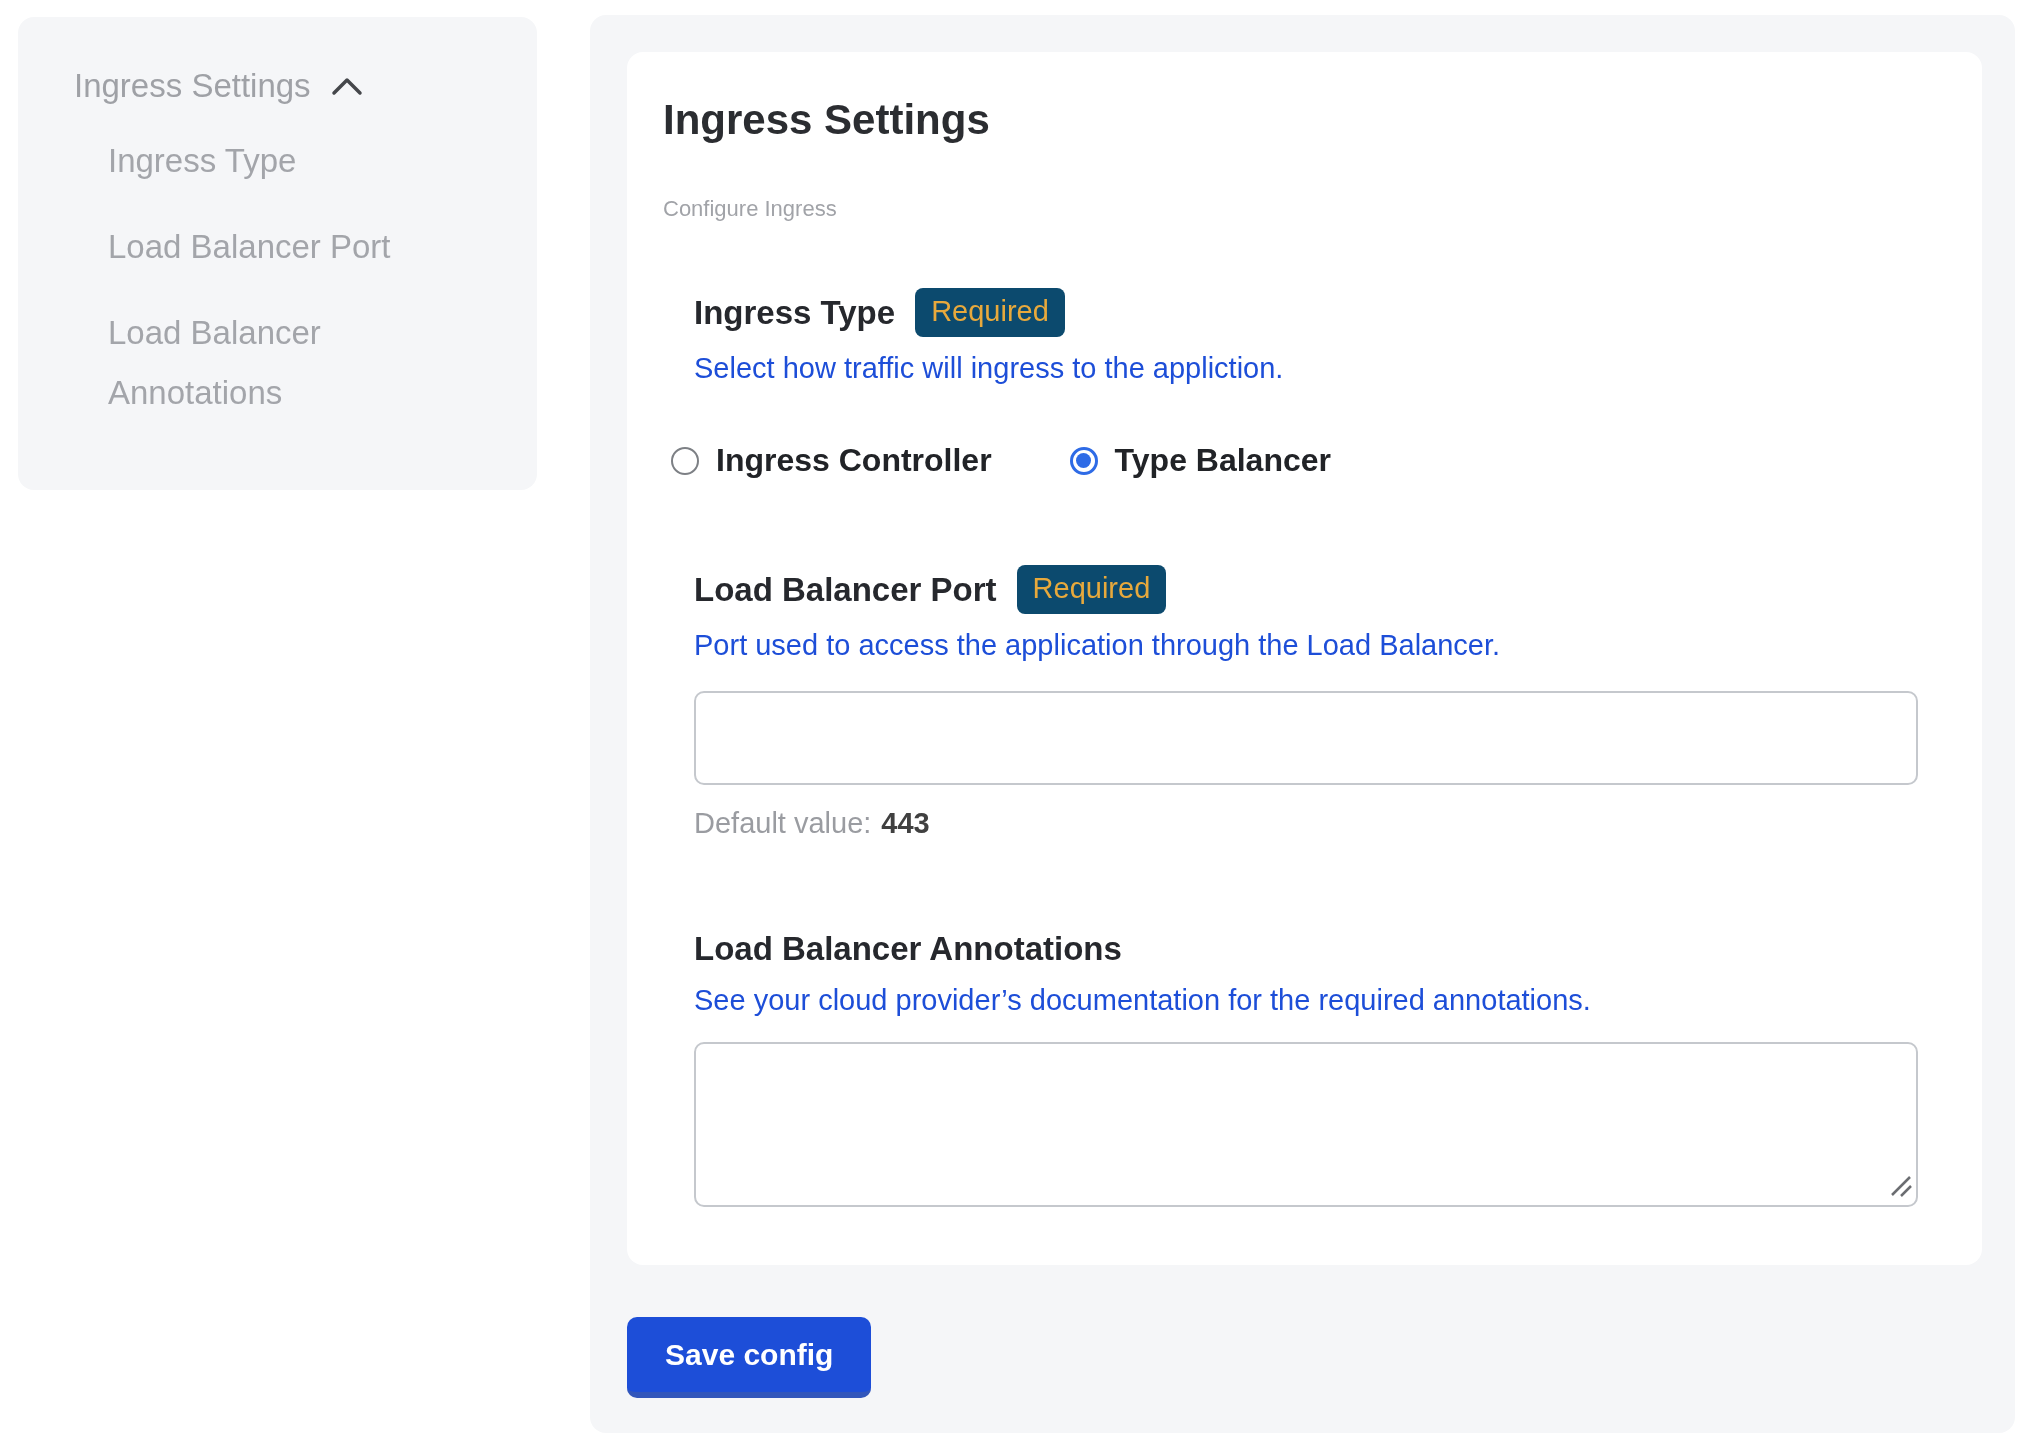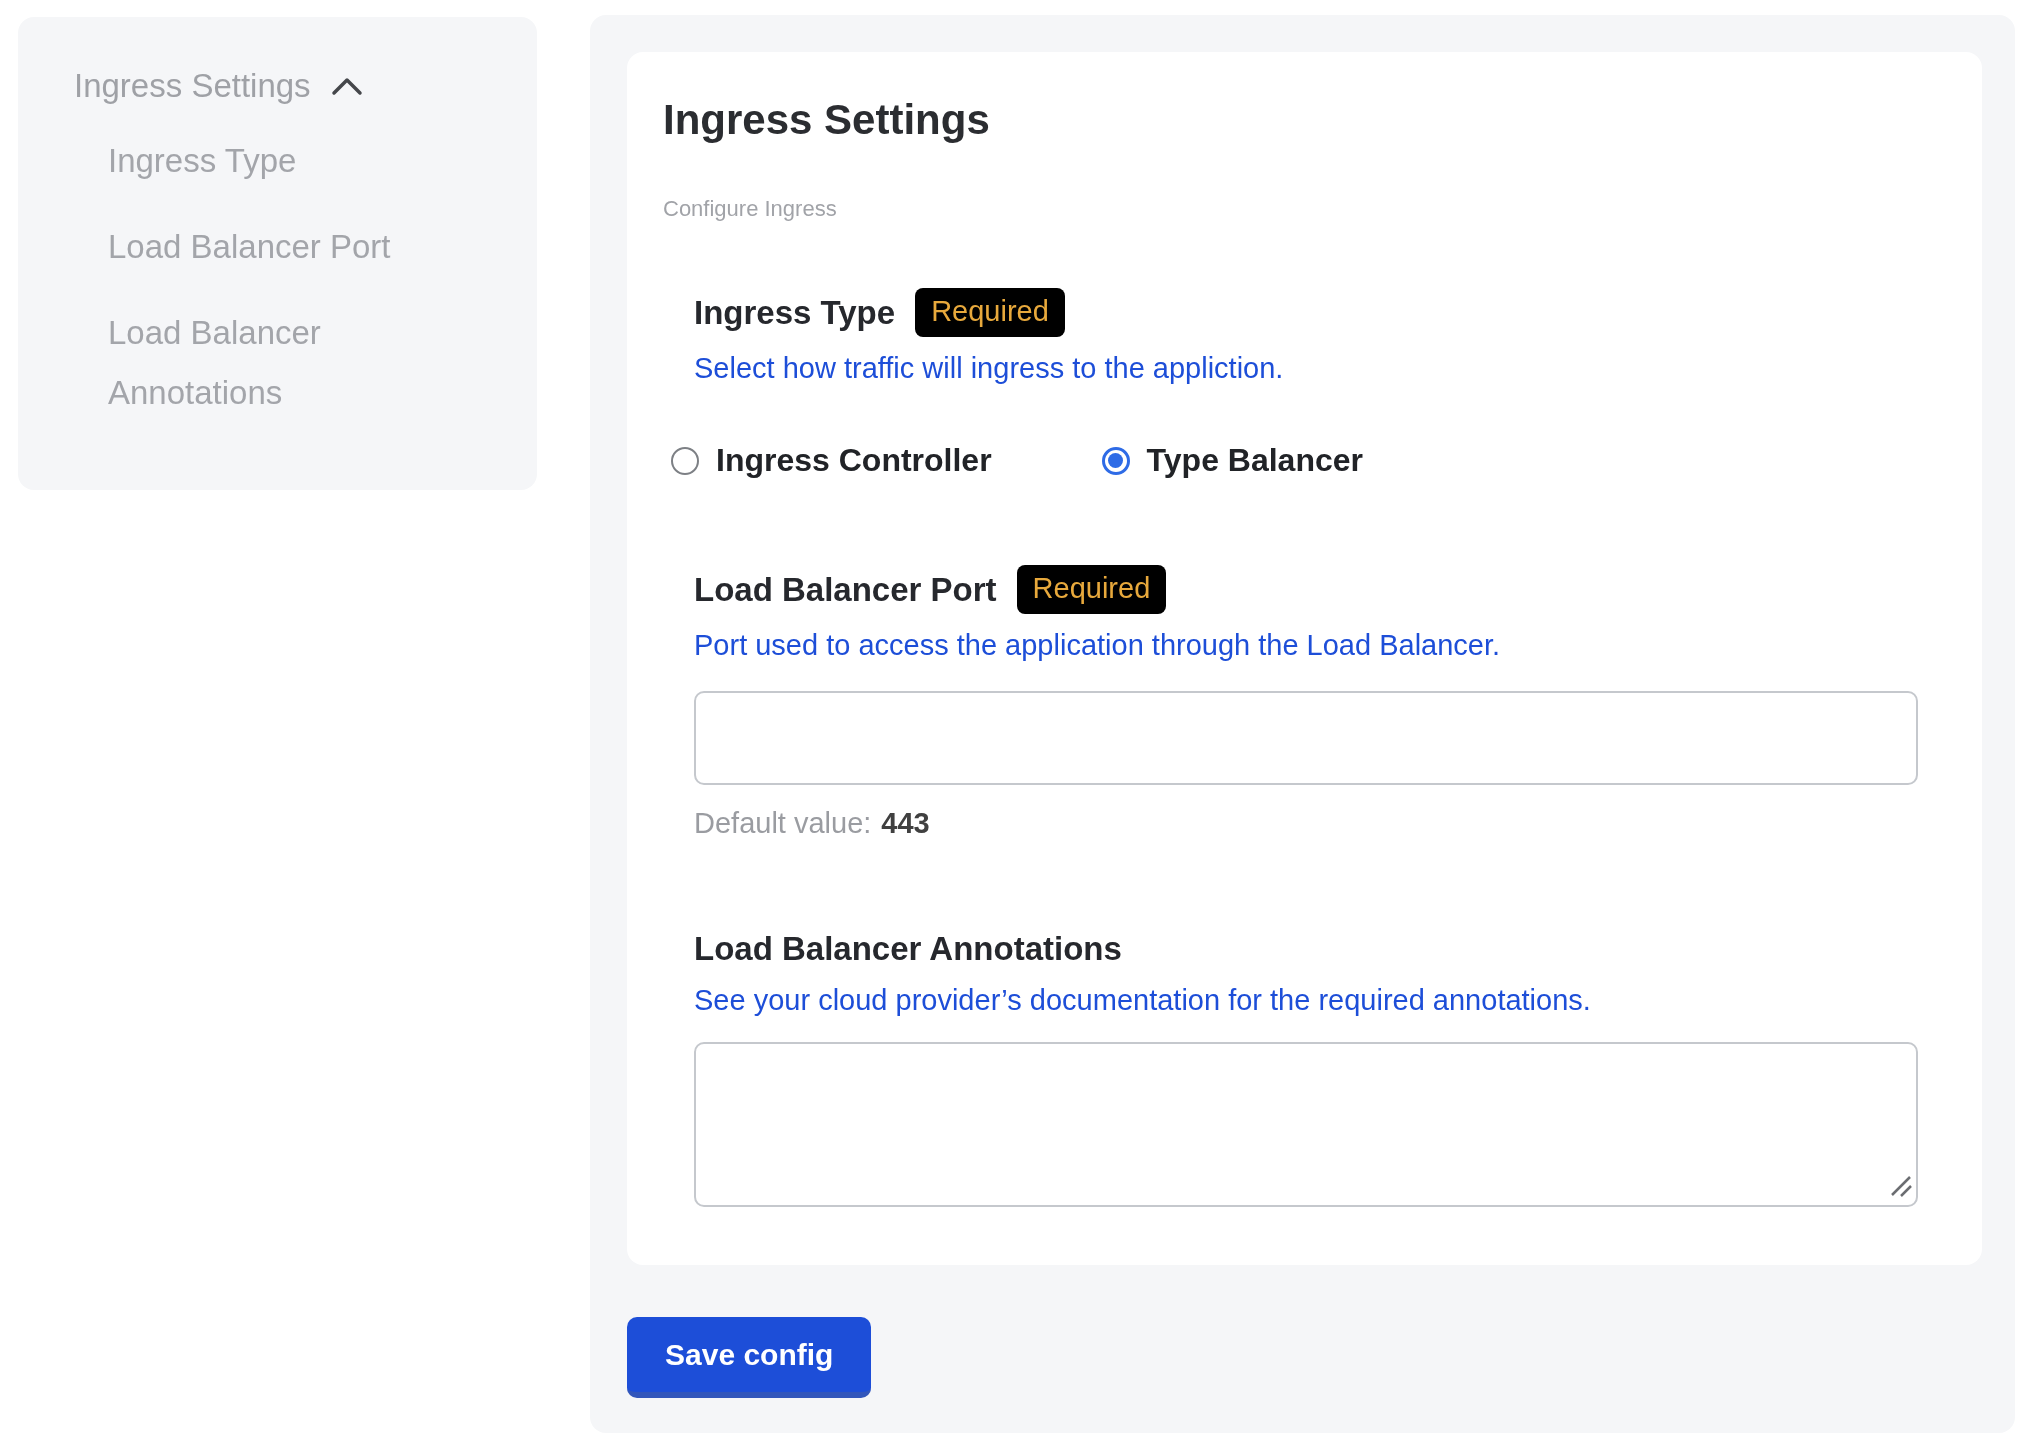--- a/index.html
+++ b/index.html
@@ -68,21 +68,21 @@
   .sections { margin-left: 31px; }
 
   .section-title-row { display: flex; align-items: center; gap: 20px; }
   .section-title {
     color: #26282d;
     font-size: 33px;
     font-weight: 600;
     line-height: 40px;
   }
   .badge {
-    background: #000000;
+    background: #0c4a6e;
     color: #e8a93c;
     font-size: 29px;
     line-height: 29px;
     padding: 9px 16px 11px 16px;
     border-radius: 8px;
   }
   .section-desc {
     margin-top: 14px;
     color: #1d4ed8;
     font-size: 29px;
@@ -92,21 +92,21 @@
   .mt-ingress-type { margin-top: 62px; }
   .mt-lb-port { margin-top: 86px; }
   .mt-lb-annotations { margin-top: 88px; }
 
   
   .radio-row {
     margin-top: 56px;
     margin-left: -23px;
     display: flex;
     align-items: flex-end;
-    column-gap: 110px;
+    column-gap: 78px;
   }
   .radio-option { display: flex; align-items: center; gap: 17px; cursor: pointer; }
   .radio-circle {
     width: 28px; height: 28px;
     border-radius: 50%;
     border: 2.5px solid #7d8085;
     background: #ffffff;
     flex: 0 0 auto;
     display: inline-flex;
     align-items: center;

